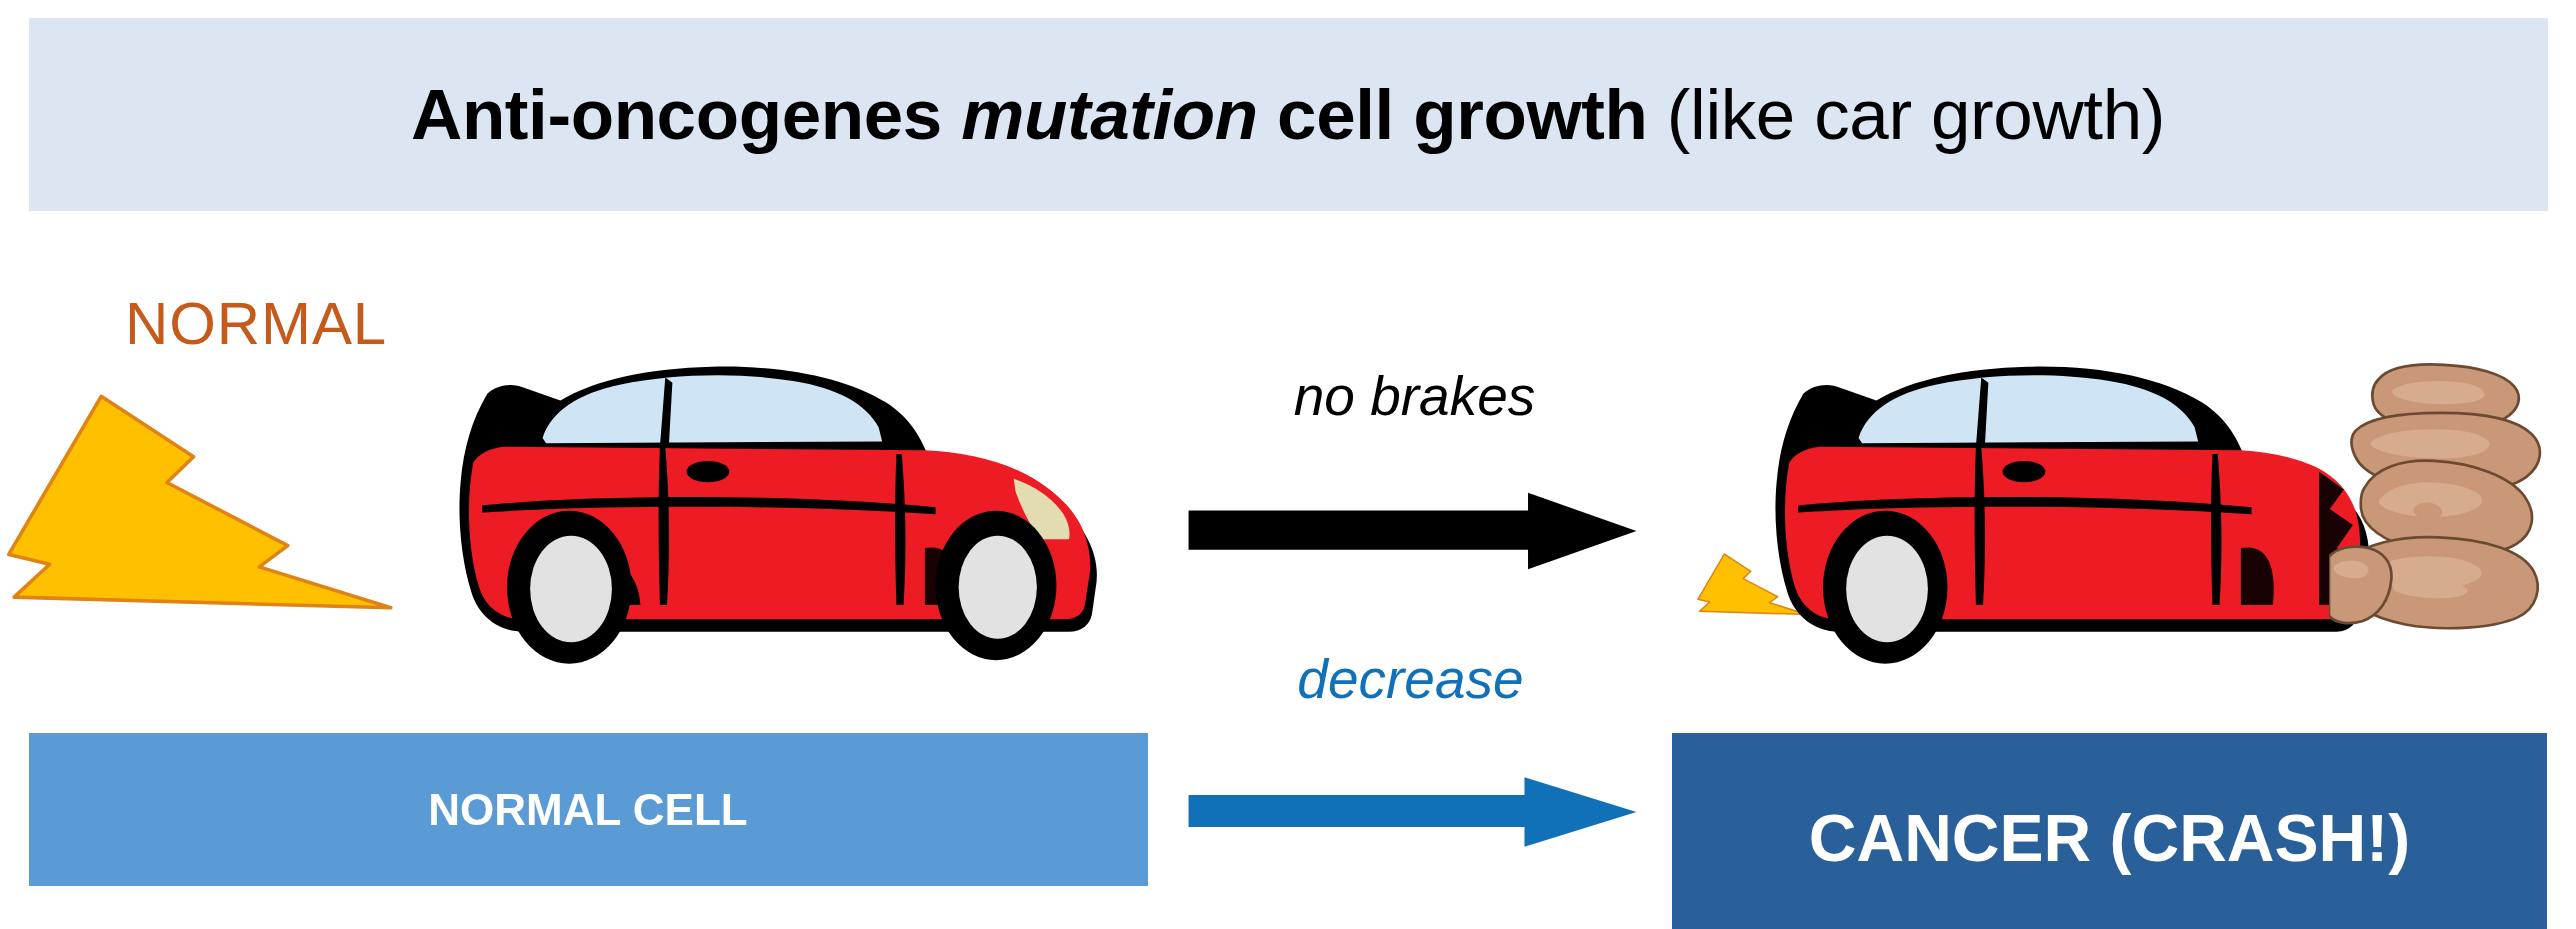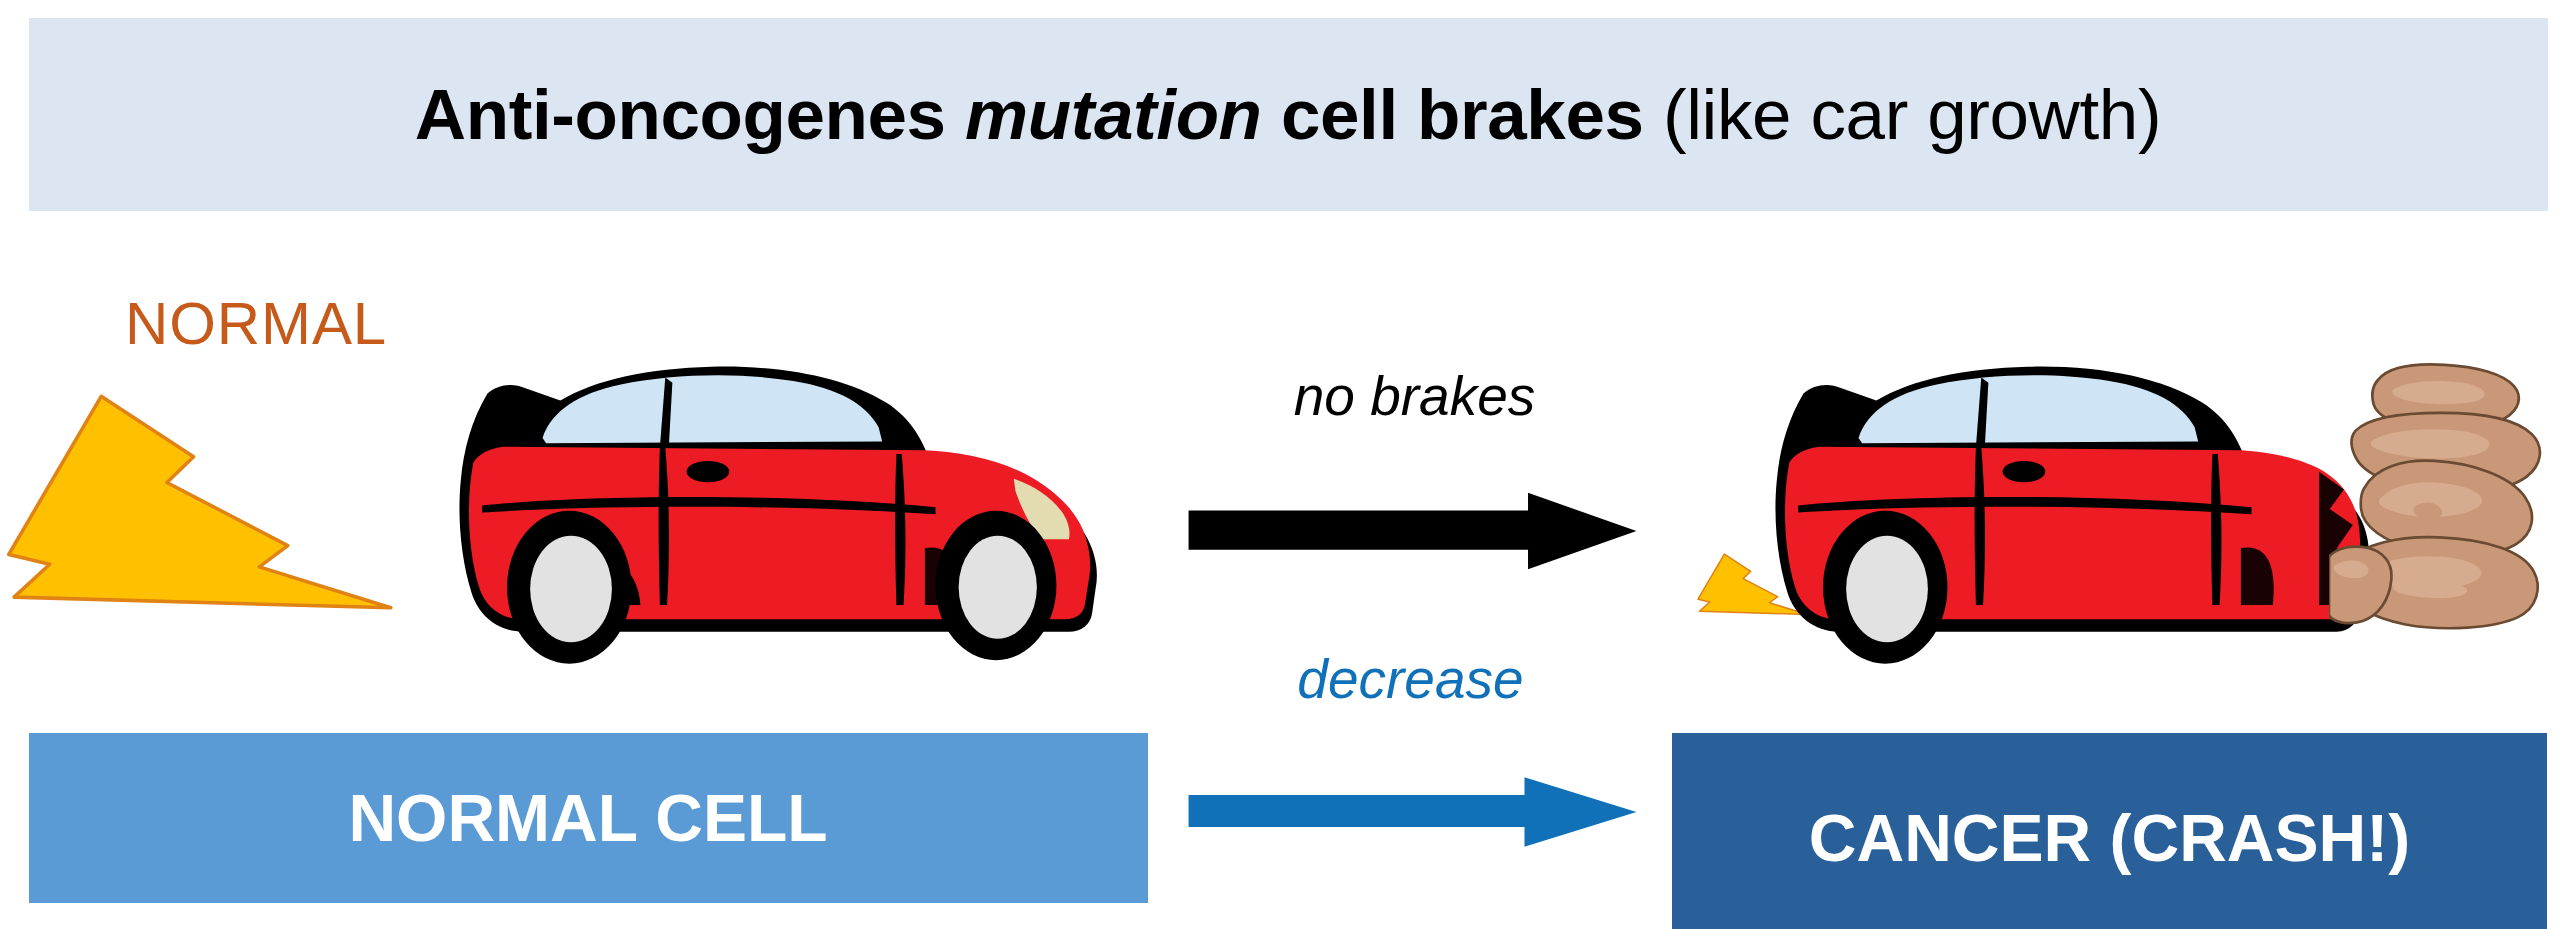--- a/index.html
+++ b/index.html
@@ -102,38 +102,38 @@
     color: #ffffff;
     font-weight: bold;
     letter-spacing: 0px;
     line-height: 1;
     white-space: nowrap;
   }
   #normal-cell-banner {
     left: 28.5px;
     top: 733px;
     width: 1119px;
-    height: 170px;
+    height: 153px;
     background: #5b9bd5;
-    font-size: 66px;
+    font-size: 44px;
   }
   #cancer-cell-banner {
     left: 1672px;
     top: 733px;
     width: 875px;
     height: 210px;
     background: #2a6099;
     font-size: 66px;
   }
 </style>
 </head>
 <body>
 
 <div id="title-banner">
-  <div id="title-text"><span class="b">Anti-oncogenes </span><span class="bi">mutation</span><span class="b"> cell brakes</span><span class="r">  (like car growth)</span></div>
+  <div id="title-text"><span class="b">Anti-oncogenes </span><span class="bi">mutation</span><span class="b"> cell growth</span><span class="r">  (like car growth)</span></div>
 </div>
 
 <div id="brake-label">NORMAL</div>
 
 <svg id="bolt-large" class="bolt-svg" viewBox="0 0 560 260">
   <polygon points="108,6 212,74 182,103 318,174 286,198 434,244 10,232 50,195 4,184" fill="#ffc000" stroke="#e08214" stroke-width="4" stroke-linejoin="round"></polygon>
 </svg>
 
 <svg id="car-left" class="car-svg" viewBox="0 0 820 420">
   <g>

